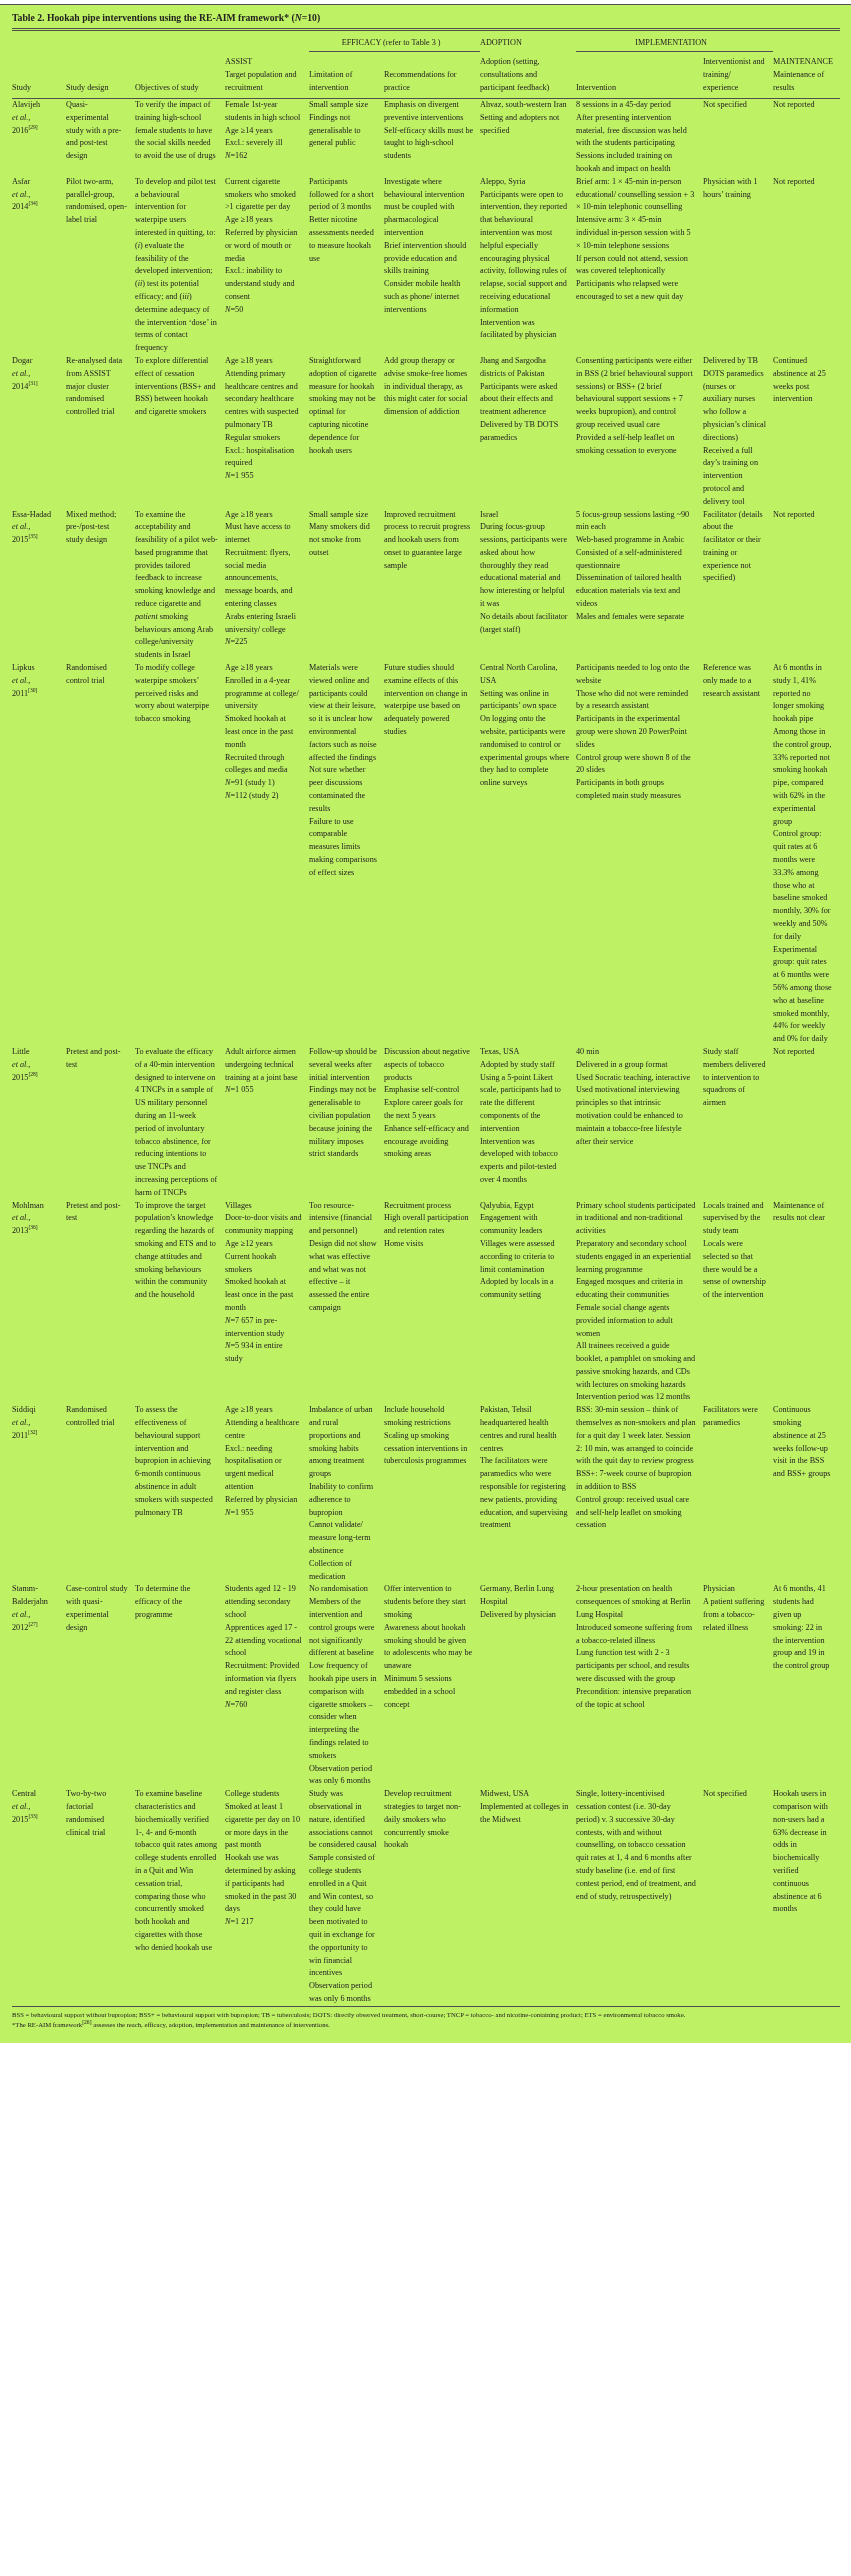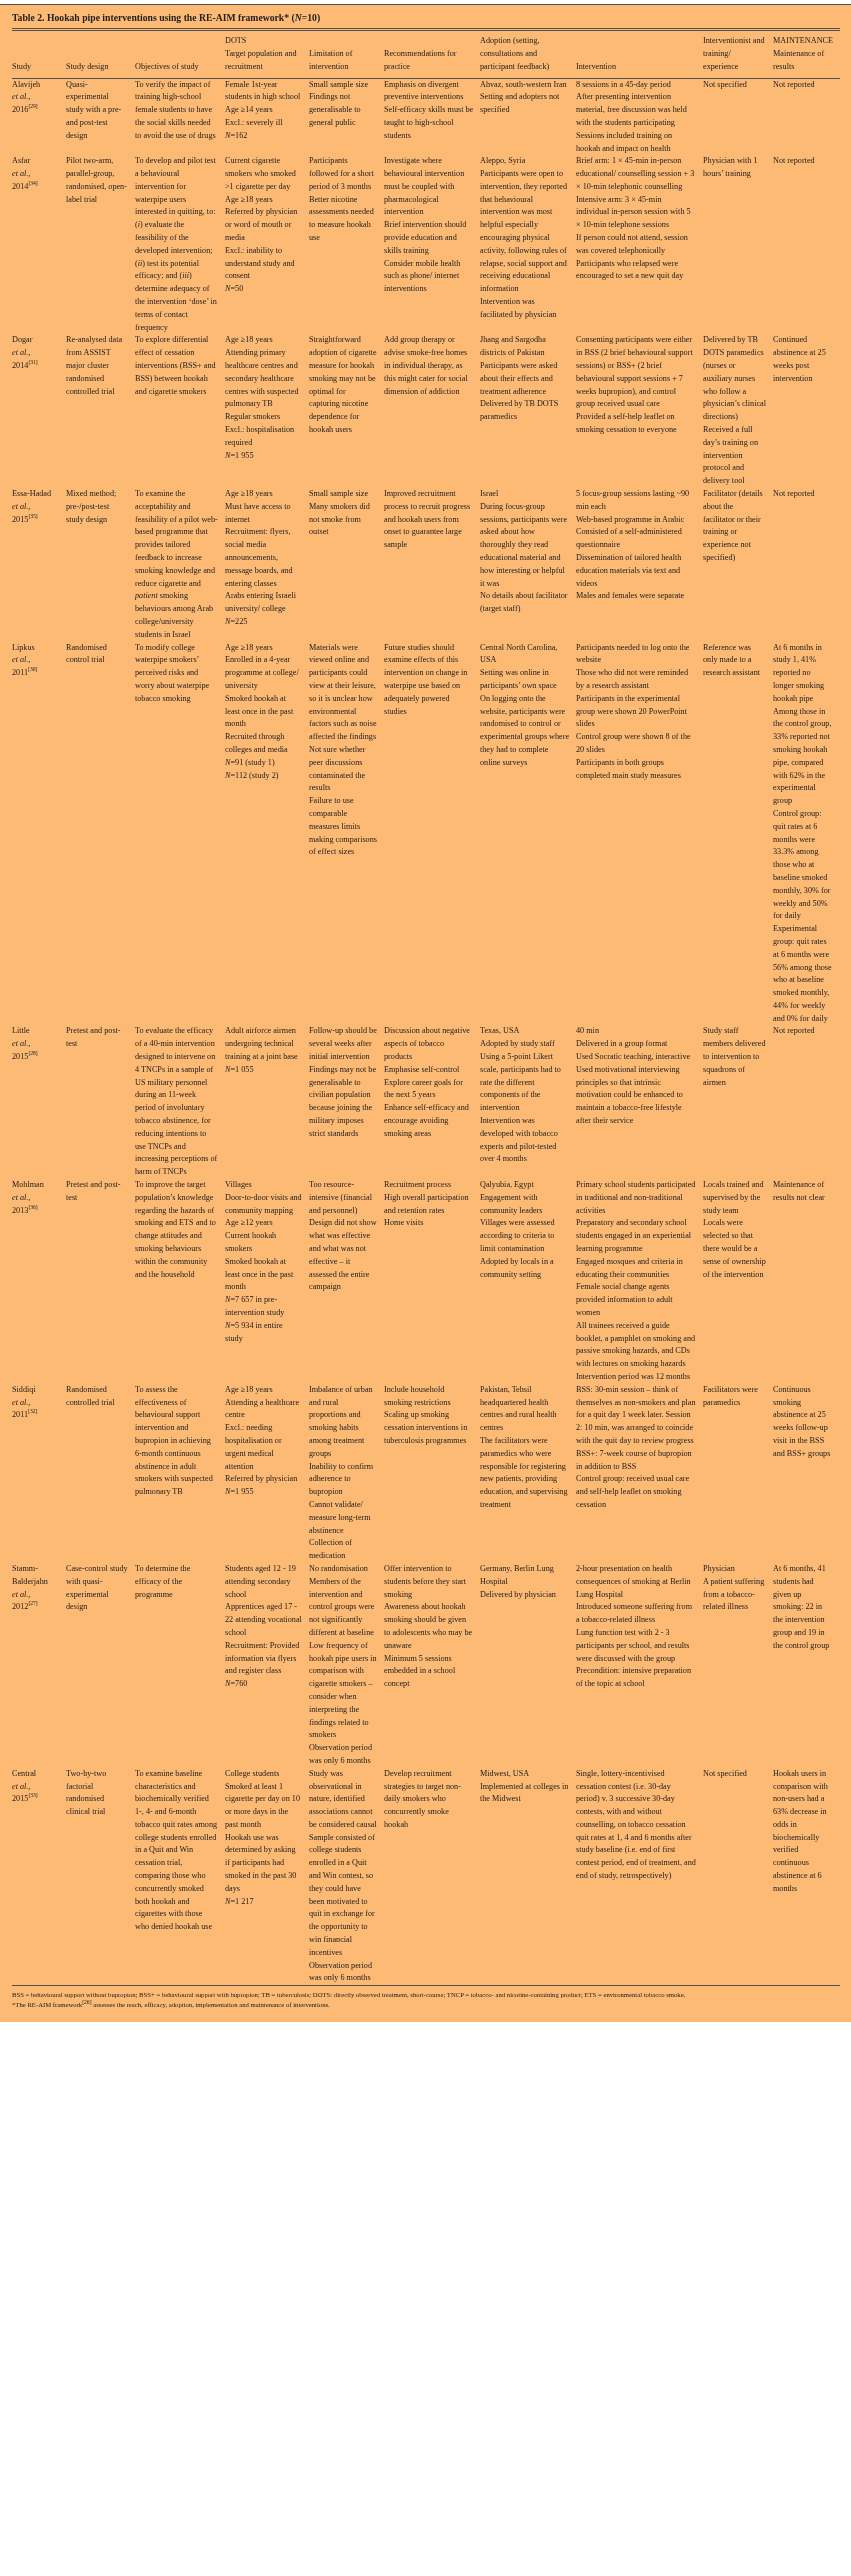--- a/index.html
+++ b/index.html
@@ -1,17 +1,17 @@
 <!DOCTYPE html>
 <html style="font-size:12px"><head>
 <meta charset="utf-8">
 <style>
   html,body{margin:0;padding:0;background:#ffffff;}
   body{width:852px;font-family:"Liberation Serif","DejaVu Serif",serif;color:#222021;}
-  .panel{background:#fdba74;border-top:1.5px solid #514e50;margin-top:3.7px;padding:3.7px 12px 12px 12px;}
+  .panel{background:#bef264;border-top:1.5px solid #514e50;margin-top:3.7px;padding:3.7px 12px 12px 12px;}
   .title{font-weight:bold;font-size:9.7px;margin:3.7px 0 4.5px 0;}
   .rule-double{height:1.5px;border-top:1.5px solid #514e50;border-bottom:0.7px solid #514e50;margin:0 0 0.7px 0;}
   table.reaim{border-collapse:collapse;table-layout:fixed;width:828px;font-size:8.2px;line-height:1.56;}
   table.reaim th, table.reaim td{text-align:left;font-weight:normal;padding:0 6.7px 0 0;}
   thead{border-bottom:1.5px solid #514e50;}
   tr.group-row th{vertical-align:top;padding-top:5.2px;font-size:8.2px;}
   tr.group-row th.grp-underline{border-bottom:0.7px solid #514e50;text-align:center;padding-bottom:1.5px;}
   tr.colhead-row th{vertical-align:bottom;padding-top:3.7px;padding-bottom:3.7px;}
   tbody{border-bottom:1.5px solid #514e50;margin-top:16px;}
   tbody td{vertical-align:top;padding-top:6px;padding-bottom:8.2px;}
@@ -34,32 +34,39 @@
         <col style="width:90px">
         <col style="width:84px">
         <col style="width:75px">
         <col style="width:96px">
         <col style="width:96px">
         <col style="width:127px">
         <col style="width:70px">
         <col style="width:67px">
       </colgroup>
     <thead id="tbl-head">
+        <tr class="group-row">
+          <th colspan="4"></th>
+          <th colspan="2" class="grp-underline">EFFICACY (refer to Table 3 )</th>
+          <th colspan="1">ADOPTION</th>
+          <th colspan="2" class="grp-underline">IMPLEMENTATION</th>
+          <th colspan="1"></th>
+        </tr>
         <tr class="colhead-row">
           <th>
             <div class="para">Study</div>
           </th>
           <th>
             <div class="para">Study design</div>
           </th>
           <th>
             <div class="para">Objectives of study</div>
           </th>
           <th>
-            <div class="para">DOTS</div>
+            <div class="para">ASSIST</div>
             <div class="para">Target population and recruitment</div>
           </th>
           <th>
             <div class="para">Limitation of intervention</div>
           </th>
           <th>
             <div class="para">Recommendations for practice</div>
           </th>
           <th>
             <div class="para">Adoption (setting, consultations and participant feedback)</div>

